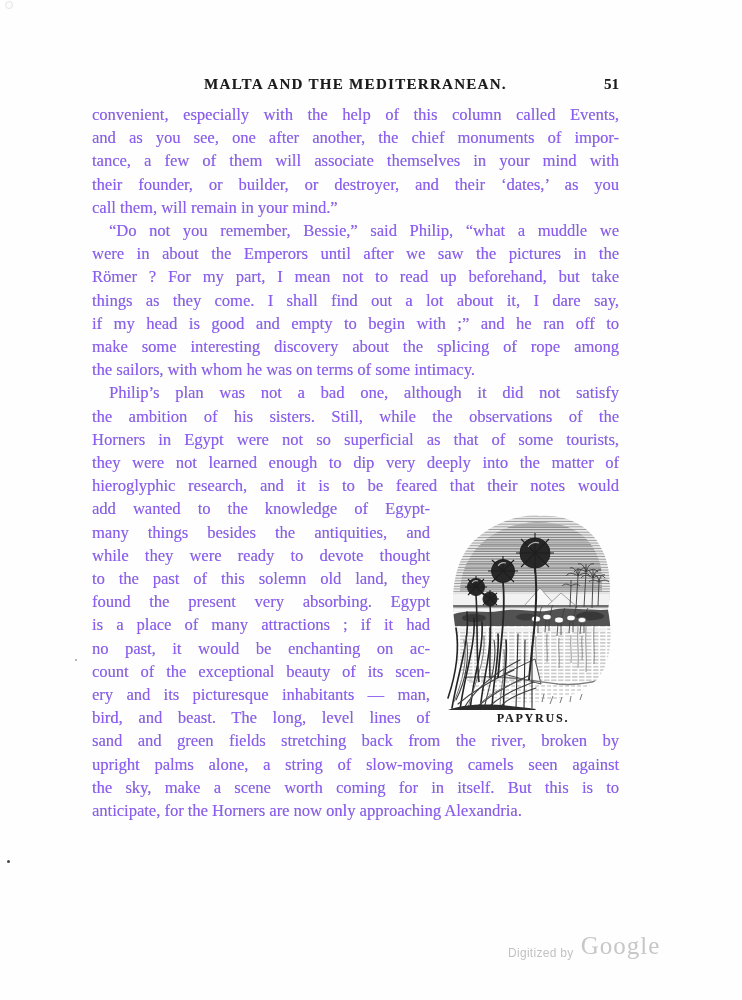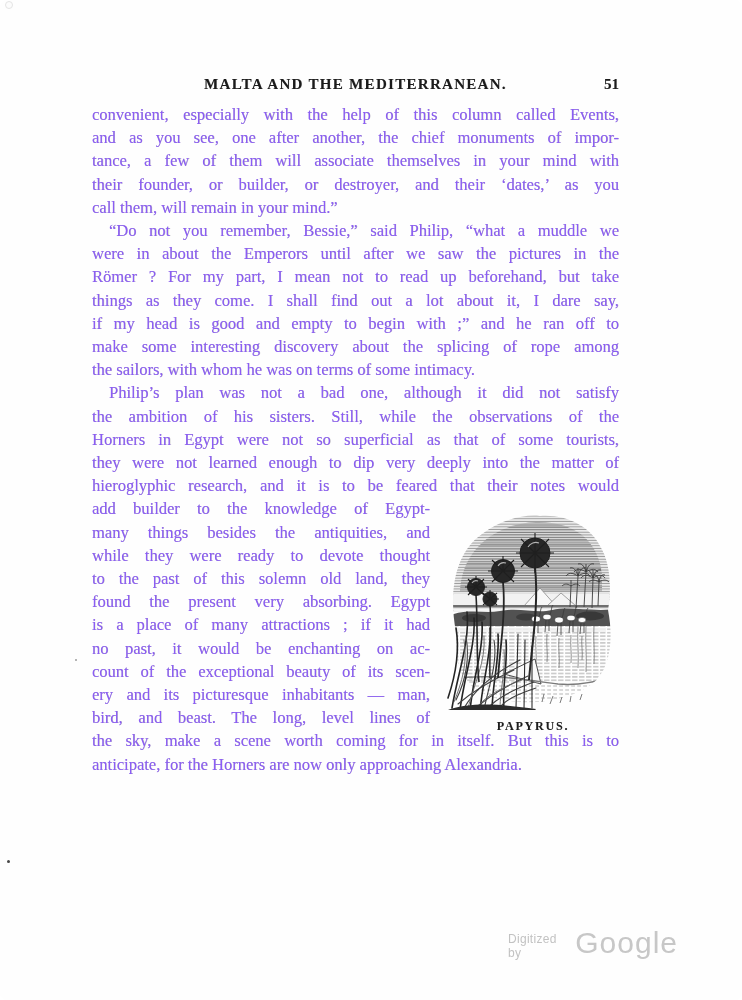--- a/index.html
+++ b/index.html
@@ -30,34 +30,34 @@
   .tblock.full   { width:527px; }
   .tblock.narrow { width:338px; }
   .line { text-align:justify; text-align-last:justify; }
   .line.flush { text-align-last:left; }
   .line.ind { padding-left:17px; }
 
   
   .figure { position:absolute; left:440px; top:512px; width:186px; margin:0; }
   .figure svg { display:block; }
   .figcaption {
-    text-align:center; margin-top:9px; font-weight:bold; font-size:12px;
+    text-align:center; margin-top:1px; font-weight:bold; font-size:12px;
     letter-spacing:1.8px; color:#1e1e1e;
     text-shadow:0.3px 0.3px 0 rgba(25,25,25,0.35);
   }
 
   
   .watermark {
     position:absolute; left:508px; top:920px; width:170px; height:40px;
     display:flex; align-items:flex-end; gap:7px;
     font-family:"Liberation Sans", sans-serif;
   }
   .wm-prefix { font-size:12px; color:#c2c2c2; letter-spacing:0.3px; }
   .wm-brand {
-    font-family:Liberation Sans, sans-serif; font-size:30px; color:#c7c7c7;
+    font-family:Liberation Serif, serif; font-size:25px; color:#c7c7c7;
     letter-spacing:1px; font-weight:normal;
   }
 
   
   .speck { position:absolute; border-radius:50%; }
   .speck-margin { left:7px; top:860px; width:3px; height:3px; background:#474747; }
   .speck-inline { left:75px; top:659px; width:2px; height:2px; background:#9c9c9c; }
   .speck-corner { left:5px; top:1px; width:6px; height:6px; border:1px solid #e4e4e4; background:#fcfcfc; }
 </style>
 </head>
@@ -88,32 +88,34 @@
         <div class="line flush">the sailors, with whom he was on terms of some intimacy.</div>
       </div>
       <div class="tblock full">
         <div class="line ind">Philip’s plan was not a bad one, although it did not satisfy</div>
         <div class="line">the ambition of his sisters. Still, while the observations of the</div>
         <div class="line">Horners in Egypt were not so superficial as that of some tourists,</div>
         <div class="line">they were not learned enough to dip very deeply into the matter of</div>
         <div class="line">hieroglyphic research, and it is to be feared that their notes would</div>
       </div>
       <div class="tblock narrow">
-        <div class="line">add builder to the knowledge of Egypt-</div>
+        <div class="line">add wanted to the knowledge of Egypt-</div>
         <div class="line">many things besides the antiquities, and</div>
         <div class="line">while they were ready to devote thought</div>
         <div class="line">to the past of this solemn old land, they</div>
         <div class="line">found the present very absorbing. Egypt</div>
         <div class="line">is a place of many attractions ; if it had</div>
         <div class="line">no past, it would be enchanting on ac-</div>
         <div class="line">count of the exceptional beauty of its scen-</div>
         <div class="line">ery and its picturesque inhabitants — man,</div>
         <div class="line">bird, and beast. The long, level lines of</div>
       </div>
       <div class="tblock full">
+        <div class="line">sand and green fields stretching back from the river, broken by</div>
+        <div class="line">upright palms alone, a string of slow-moving camels seen against</div>
         <div class="line">the sky, make a scene worth coming for in itself. But this is to</div>
         <div class="line flush">anticipate, for the Horners are now only approaching Alexandria.</div>
       </div>
     </div>
 
   <figure class="figure">
     <svg viewBox="0 0 186 198" width="186" height="198" xmlns="http://www.w3.org/2000/svg">
       <defs>
         <pattern id="pSky" width="4" height="2.7" patternUnits="userSpaceOnUse">
           <rect width="4" height="2.7" fill="#ececec"></rect>

